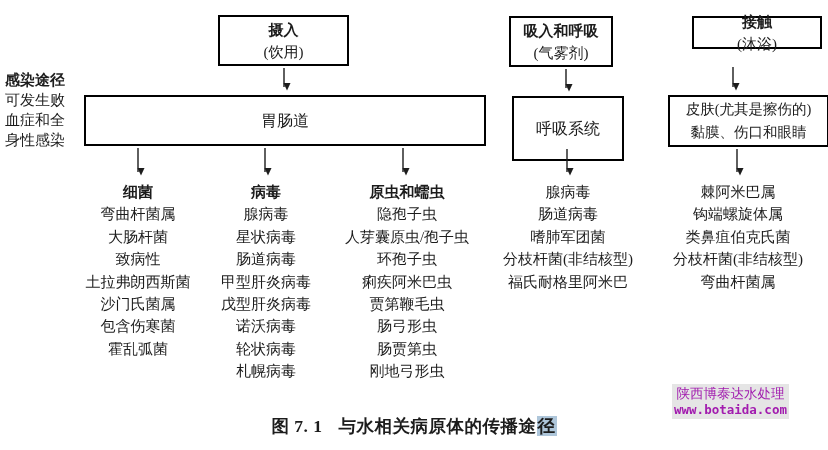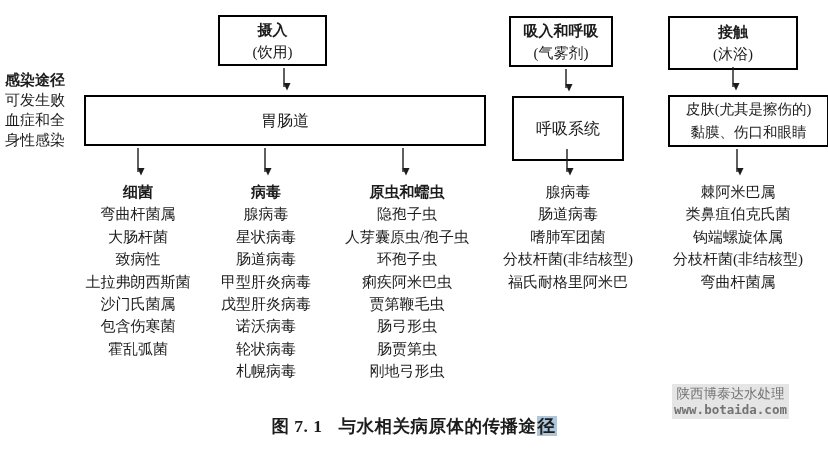--- a/index.html
+++ b/index.html
@@ -13,23 +13,23 @@
     position:absolute; left:5px; top:70px; width:84px;
     font-size:15px; line-height:20px; text-align:left;
   }
   .note .note-title { font-weight:bold; }
   .box {
     position:absolute; border:2px solid #000; background:#fff;
     display:flex; flex-direction:column; align-items:center; justify-content:center;
     text-align:center; font-size:15px; line-height:22px;
   }
   .box .box-title { font-weight:bold; }
-  .box-top1 { left:218px; top:15px; width:109px; height:51px; }
+  .box-top1 { left:218px; top:15px; width:131px; height:51px; }
   .box-top2 { left:509px; top:16px; width:104px; height:51px;justify-content:center; }
-  .box-top3 { left:668px; top:16px; width:130px; height:54px; }
+  .box-top3 { left:692px; top:16px; width:130px; height:33px; }
   .box-mid1 { left:84px;  top:95px; width:402px; height:51px; font-size:16px;text-align:center; }
   .box-mid2 { left:512px; top:96px; width:112px; height:65px; font-size:16px; }
   .box-mid3 { left:668px; top:95px; width:161px; height:52px; font-size:14.5px; line-height:23px; }
   svg.arrows { position:absolute; left:0; top:0; }
   .col {
     position:absolute; top:181px; text-align:center;
     font-size:15px; line-height:22.4px;
   }
   .col .col-header { font-weight:bold; }
   .col0 { left:58px;  width:160px; }
@@ -38,21 +38,21 @@
   .col3 { left:482px; width:172px; }
   .col4 { left:652px; width:172px; }
   .caption {
     position:absolute; left:0; top:414px; width:828px; text-align:center;
     font-size:17.5px; font-weight:bold; letter-spacing:0.5px;
   }
   .caption .cap-prefix { margin-right:16px; }
   .caption .cap-hl { padding:0 1px; }
   .watermark {
     position:absolute; left:672px; top:384px; width:117px; height:35px;
-    background:#e5e5e5; text-align:center; color:#737373;
+    background:#e5e5e5; text-align:center; color:#a21caf;
     display:flex; flex-direction:column; justify-content:center;
   }
   .wm1 { font-family:"Liberation Sans","DejaVu Sans",sans-serif; font-size:13.5px; line-height:16px; }
   .wm2 { font-family:"DejaVu Sans Mono","Liberation Mono",monospace; font-size:12.5px; font-weight:bold; line-height:15px; }
 </style>
 </head>
 <body>
 
 <div class="canvas">
 
@@ -139,22 +139,22 @@
     </div>
   <div class="col col3">
       <div class="col-item">腺病毒</div>
       <div class="col-item">肠道病毒</div>
       <div class="col-item">嗜肺军团菌</div>
       <div class="col-item">分枝杆菌(非结核型)</div>
       <div class="col-item">福氏耐格里阿米巴</div>
     </div>
   <div class="col col4">
       <div class="col-item">棘阿米巴属</div>
+      <div class="col-item">钩端螺旋体属</div>
       <div class="col-item">类鼻疽伯克氏菌</div>
-      <div class="col-item">钩端螺旋体属</div>
       <div class="col-item">分枝杆菌(非结核型)</div>
       <div class="col-item">弯曲杆菌属</div>
     </div>
 
   <div class="caption">
     <span class="cap-prefix">图 7. 1</span><span>与水相关病原体的传播途</span><span class="cap-hl" style="background: rgb(174, 198, 218);">径</span>
   </div>
 
   <div class="watermark" style="background: rgb(229, 229, 229);">
     <div class="wm1">陕西博泰达水处理</div>

